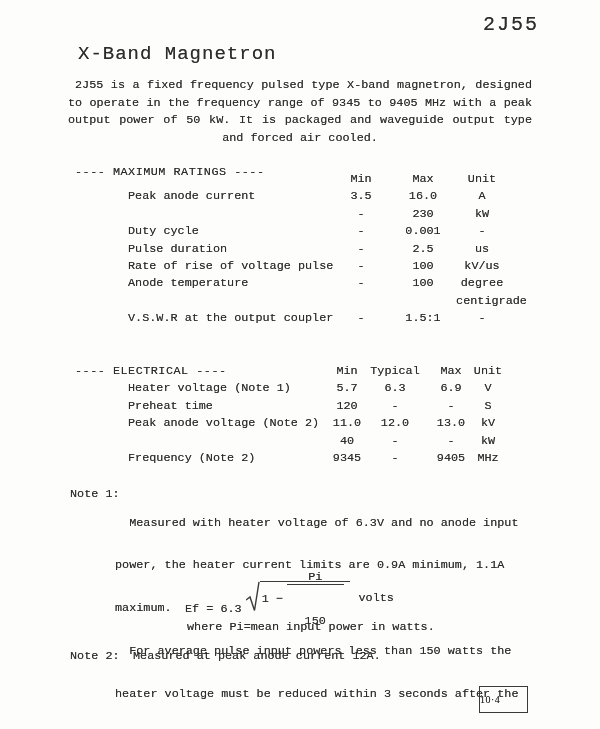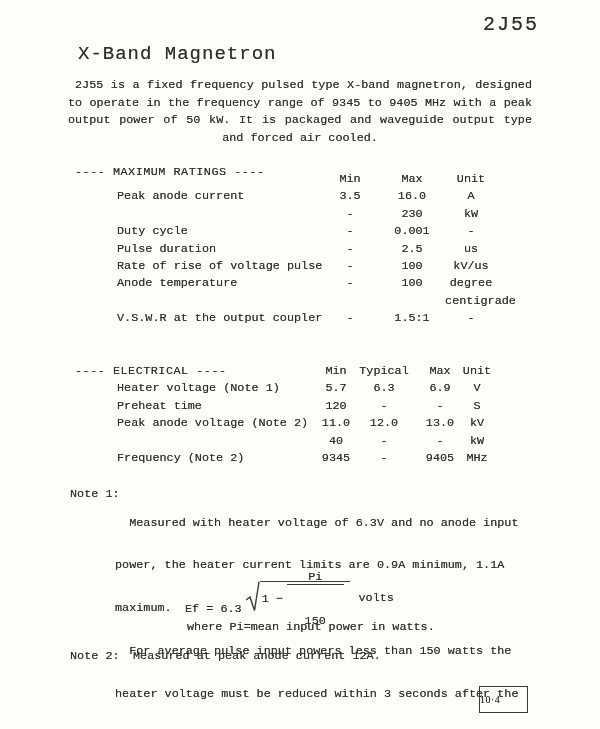--- a/index.html
+++ b/index.html
@@ -20,21 +20,21 @@
 
   .intro{top:77px;left:68px;width:464px;line-height:17.7px;white-space:normal;}
   .intro .jline{text-align:justify;text-align-last:justify;}
   .intro .jline.first{text-indent:7px;}
   .intro .lastline{text-align:center;}
 
   .sec-heading{left:75px;letter-spacing:0.5px;}
   .mr-heading{top:165px;}
   .el-heading{top:356px;margin-top:8px;}
 
-  .tbl{position:absolute;left:7px;width:476px;}
+  .tbl{position:absolute;left:18px;width:476px;}
   .mr-tbl{top:172px;}
   .el-tbl{top:364px;}
   .trow{position:relative;height:17.4px;}
   .trow span{position:absolute;white-space:nowrap;}
   .pcol{left:110px;}
   
   .mc1{left:313px;width:60px;text-align:center;}
   .mc2{left:372px;width:66px;text-align:center;}
   .mc3{left:421px;width:86px;text-align:center;}
   .cgcol{left:422px;width:103px;text-align:center;}

